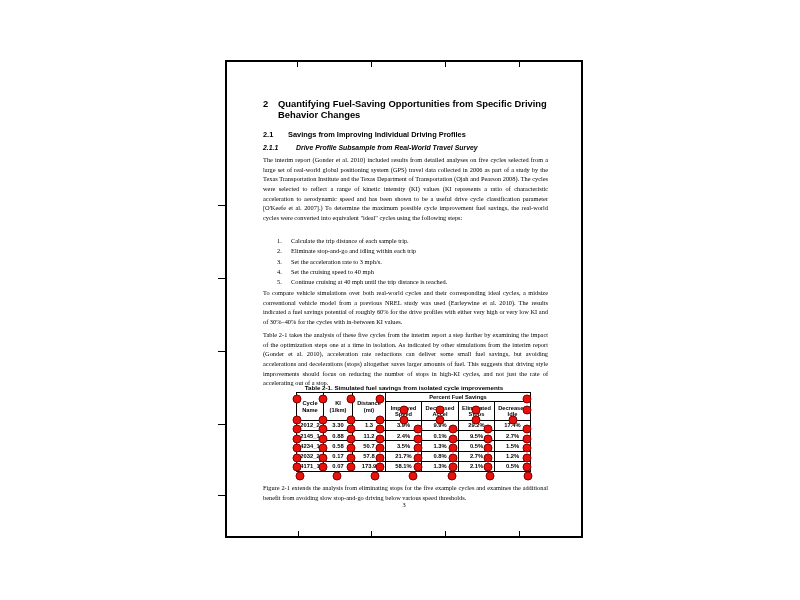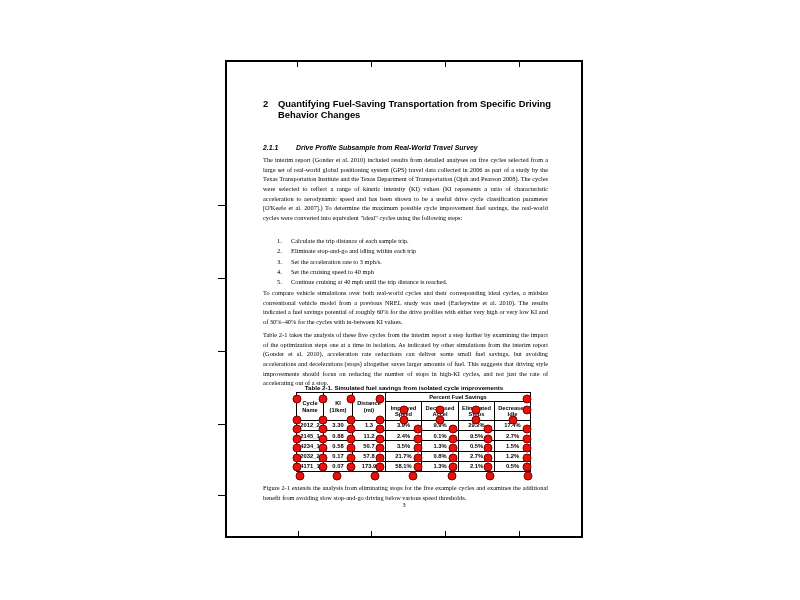--- a/index.html
+++ b/index.html
@@ -51,23 +51,27 @@
 </style>
 </head>
 <body>
 
 <div id="stage">
 
   <div class="page">
 
     <div class="abs h1">
       <span class="num">2</span>
-      <span>Quantifying Fuel-Saving Transportation from Specific Driving Behavior Changes</span>
-    </div>
-
+      <span>Quantifying Fuel-Saving Opportunities from Specific Driving Behavior Changes</span>
+    </div>
+
+    <div class="abs h2">
+      <span class="num">2.1</span>
+      <span>Savings from Improving Individual Driving Profiles</span>
+    </div>
 
     <div class="abs h3">
       <span class="num">2.1.1</span>
       <span>Drive Profile Subsample from Real-World Travel Survey</span>
     </div>
 
     <div id="p1" class="abs para">The interim report (Gonder et al. 2010) included results from detailed analyses on five cycles selected from a large set of real-world global positioning system (GPS) travel data collected in 2006 as part of a study by the Texas Transportation Institute and the Texas Department of Transportation (Ojah and Pearson 2008). The cycles were selected to reflect a range of kinetic intensity (KI) values (KI represents a ratio of characteristic acceleration to aerodynamic speed and has been shown to be a useful drive cycle classification parameter [O'Keefe et al. 2007].) To determine the maximum possible cycle improvement fuel savings, the real-world cycles were converted into equivalent "ideal" cycles using the following steps:</div>
 
     <div class="abs list">
         <div class="li">

